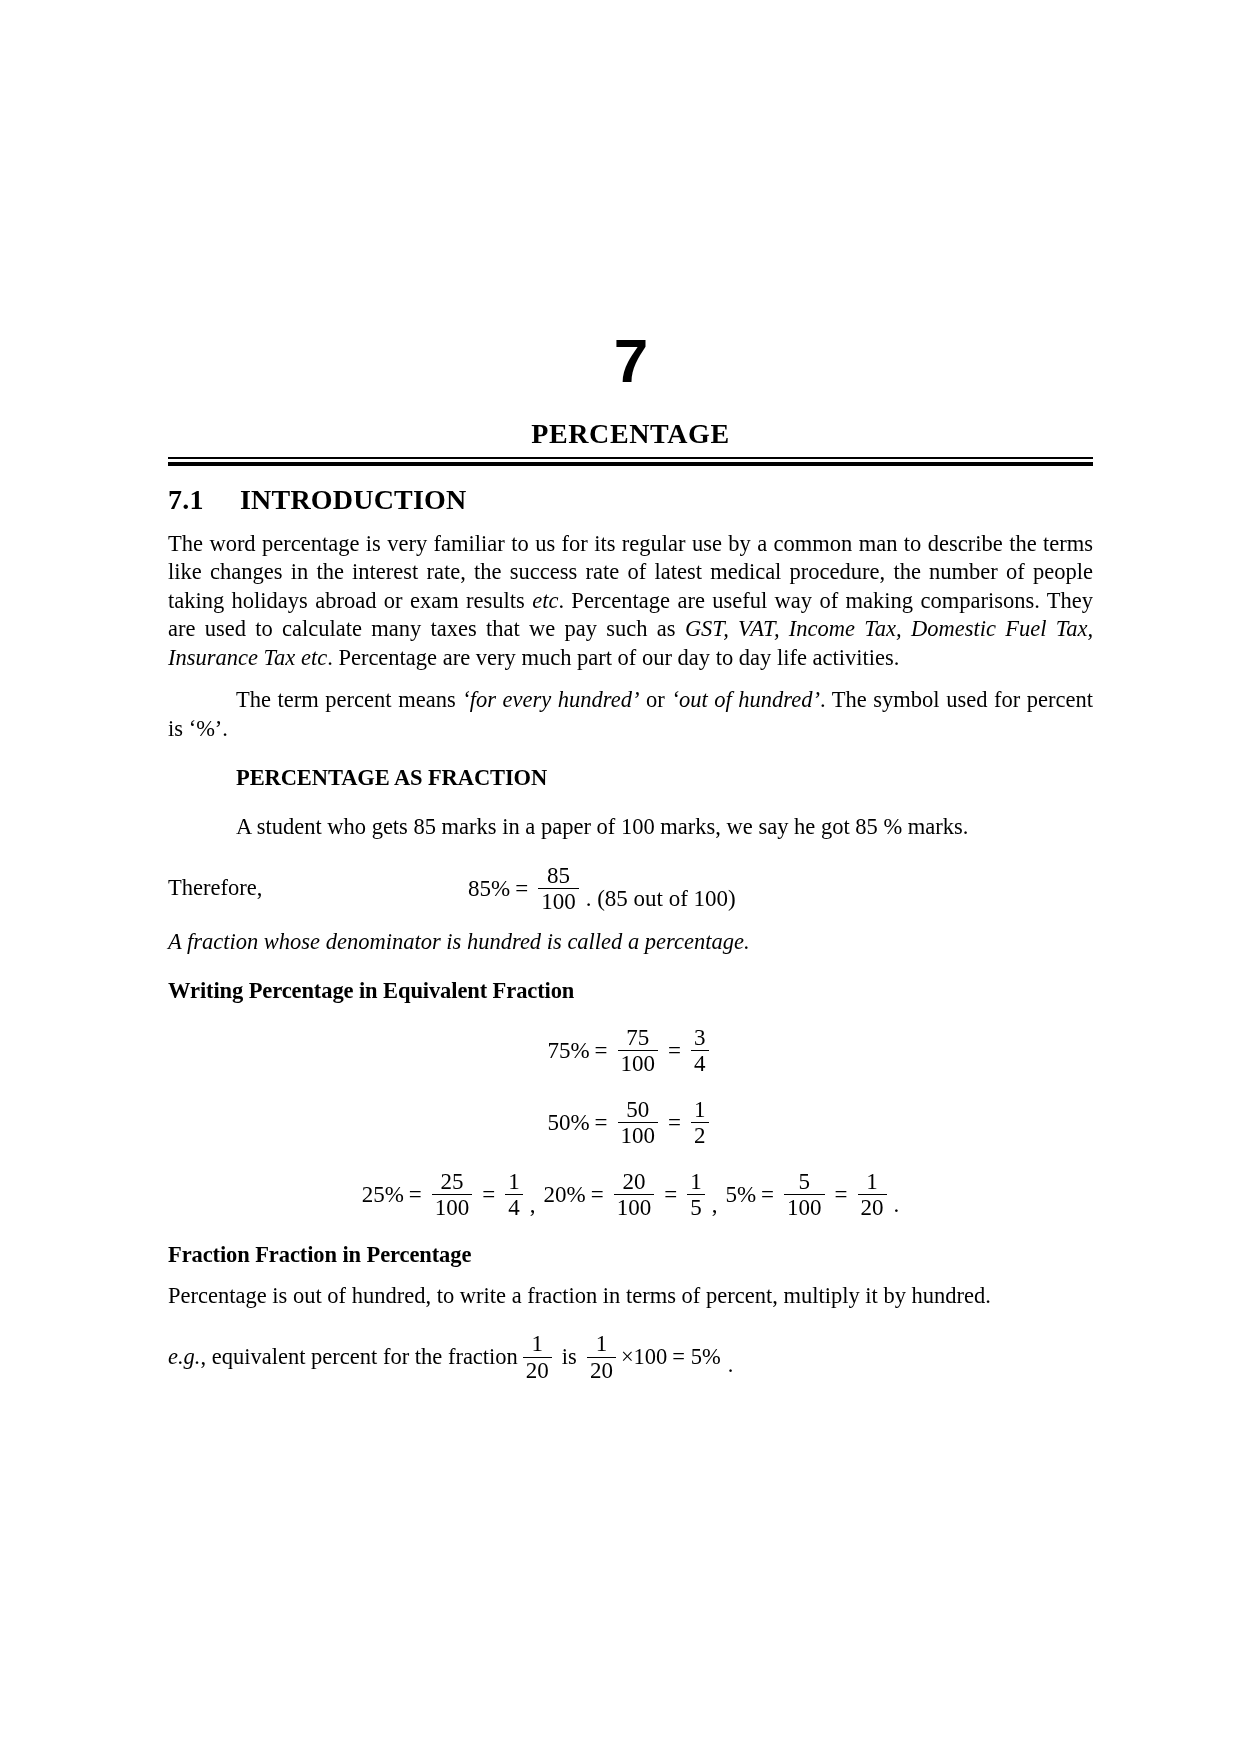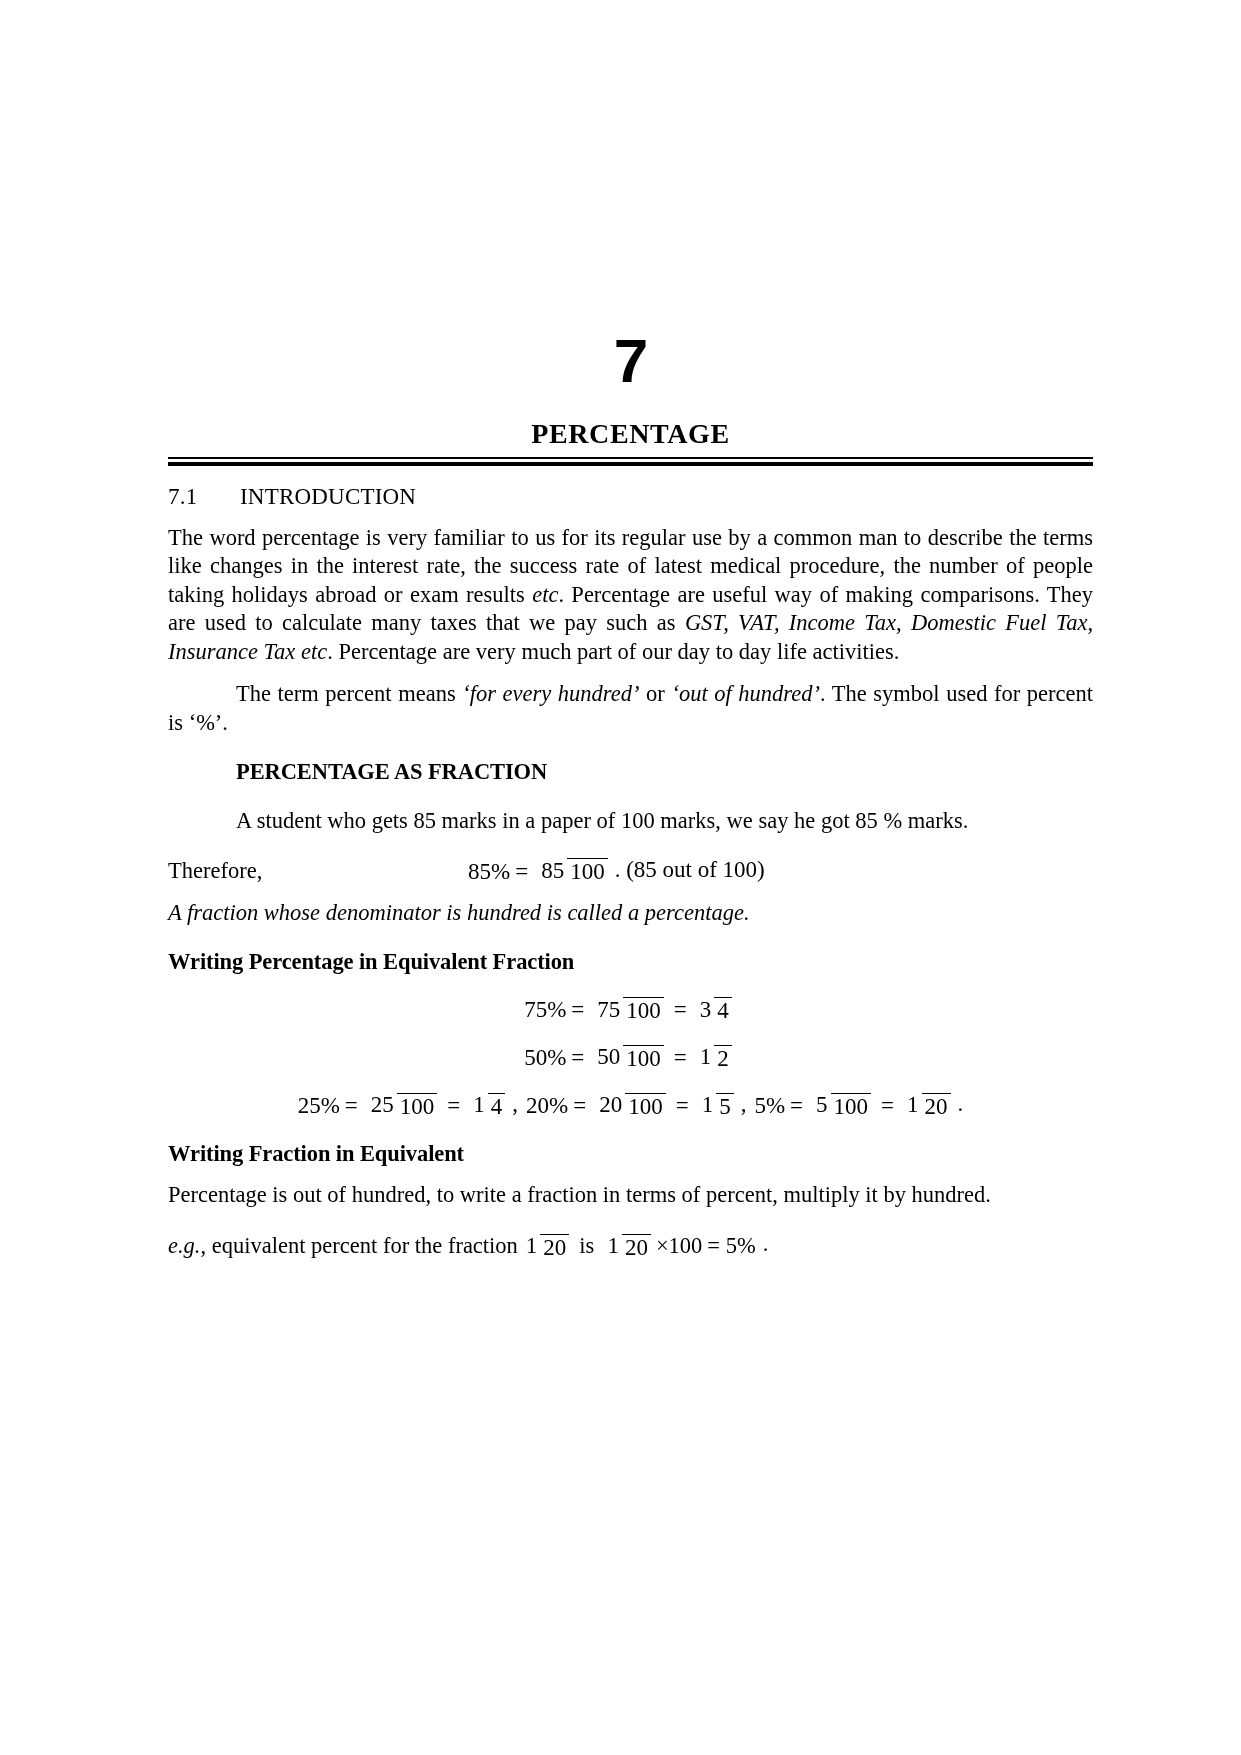--- a/index.html
+++ b/index.html
@@ -57,22 +57,22 @@
   .rule-thick {
     height: 4px;
     background: #000;
     margin: 0 0 18px 0;
   }
 
   
   .section-head {
     display: flex;
     align-items: baseline;
-    font-weight: normal;
-    font-size: 23px;
+    font-weight: bold;
+    font-size: 28px;
     margin: 0 0 14px 0;
     letter-spacing: 0.2px;
   }
   .section-num {
     width: 72px;
     flex: 0 0 72px;
   }
   .section-label { }
 
   
@@ -112,21 +112,21 @@
     line-height: 1;
   }
   .eq-center { justify-content: center; }
   .eq-label {
     width: 300px;
     flex: 0 0 300px;
     font-size: 22.5px;
   }
   .frac {
     display: inline-flex;
-    flex-direction: row;
+    flex-direction: column;
     align-items: center;
     vertical-align: middle;
     margin: 0 5px;
     line-height: 1.02;
   }
   .frac .num {
     padding: 0 3px 1px 3px;
     font-size: 23px;
   }
   .frac .den {
@@ -266,21 +266,21 @@
       <span class="op">=</span>
       <span class="frac">
         <span class="num">1</span>
         <span class="den">20</span>
       </span>
       <span class="trail">.</span>
     </div>
 
     <div class="spacer-md"></div>
 
-    <div class="sub-head-left">Writing Fraction in Equivalent</div>
+    <div class="sub-head-left">Fraction Fraction in Percentage</div>
 
     <div class="spacer-sm"></div>
 
     <p class="body nojust">Percentage is out of hundred, to write a fraction in terms of percent, multiply it by hundred.</p>
 
     <div class="spacer-md"></div>
 
     <div class="para-with-math">
       <i>e.g.</i>
         <span>, equivalent percent for the fraction </span>

